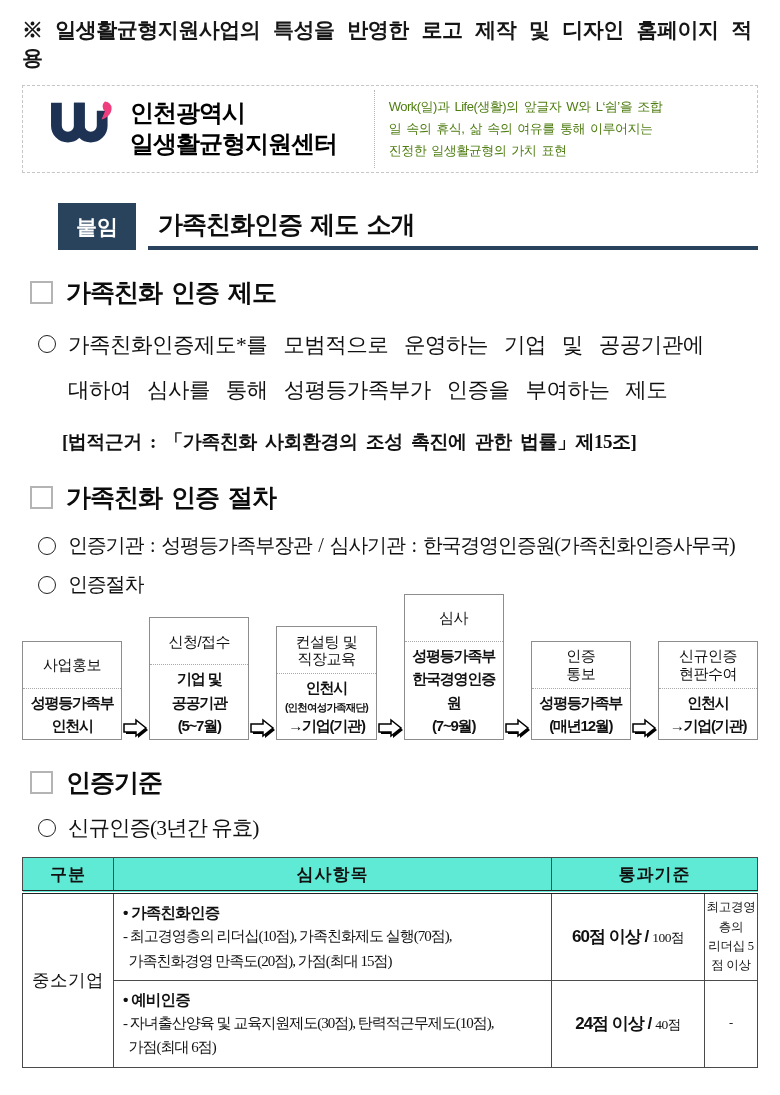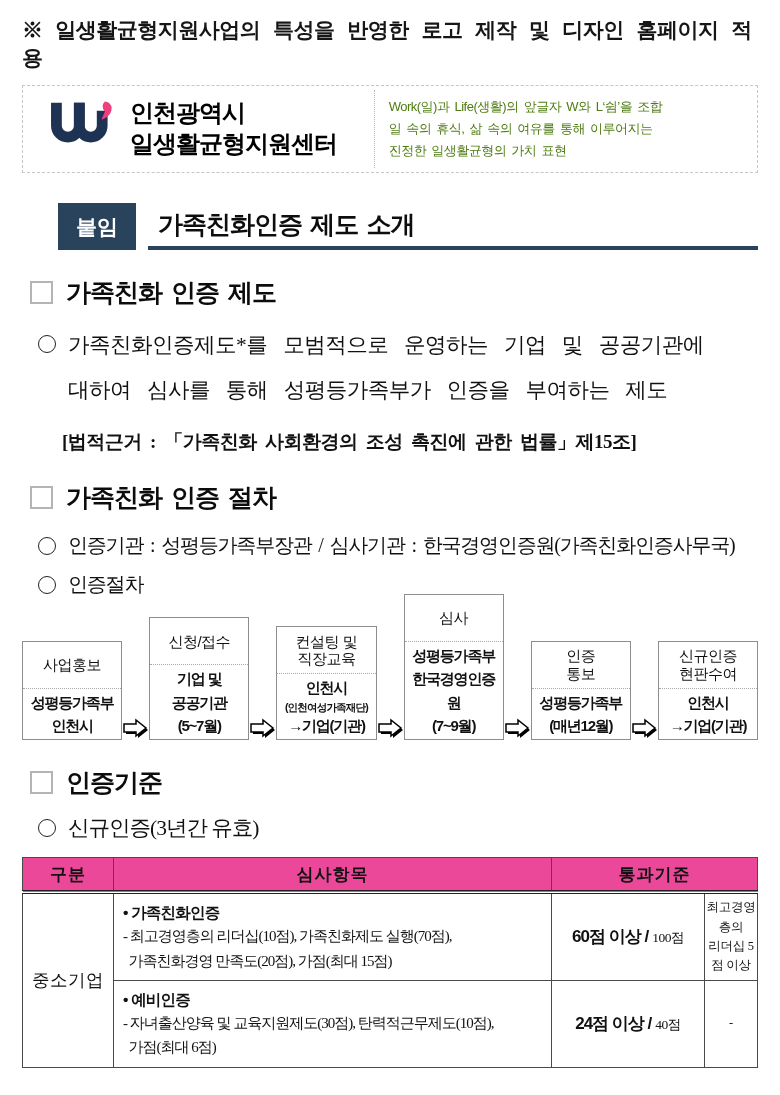--- a/index.html
+++ b/index.html
@@ -62,21 +62,21 @@
          text-align:center;font-family:"Liberation Sans", sans-serif;font-weight:800;
          font-size:15px;line-height:1.55;letter-spacing:-1.2px;padding:2px 1px;}
   .fsmall{font-size:10.5px;font-weight:700;letter-spacing:-0.8px;line-height:1.35;}
   .farrow{flex:1;display:flex;align-items:center;justify-content:center;}
 
   
   .crit-sub{margin:14px 0 0 16px;display:flex;gap:12px;align-items:center;}
   .crit-sub-text{font-size:21.5px;letter-spacing:-1px;}
 
   table.crit{margin-top:15px;width:736px;border-collapse:collapse;border:1.5px solid #2e2e2e;}
-  table.crit th{background:#ec4899;border:1px solid #4a4a4a;border-bottom:4px double #222;
+  table.crit th{background:#5eead4;border:1px solid #4a4a4a;border-bottom:4px double #222;
                 font-weight:700;font-size:17px;height:30px;letter-spacing:1px;}
   table.crit td{border:1px solid #4a4a4a;vertical-align:middle;}
   td.group{width:88px;text-align:center;font-size:17.5px;letter-spacing:0.5px;}
   td.items{width:404px;padding:7px 24px 7px 9px;}
   .item-title{font-family:"Liberation Sans", sans-serif;font-weight:800;font-size:15.5px;
               letter-spacing:-0.8px;line-height:1.5;}
   .item-desc{font-size:15px;line-height:1.62;letter-spacing:-1px;}
   td.pass{width:148px;text-align:center;padding:4px 2px;}
   .pass-bold{font-family:"Liberation Sans", sans-serif;font-weight:800;font-size:17px;letter-spacing:-1px;}
   .pass-total{font-size:13.5px;letter-spacing:-0.5px;margin-top:24px;}

